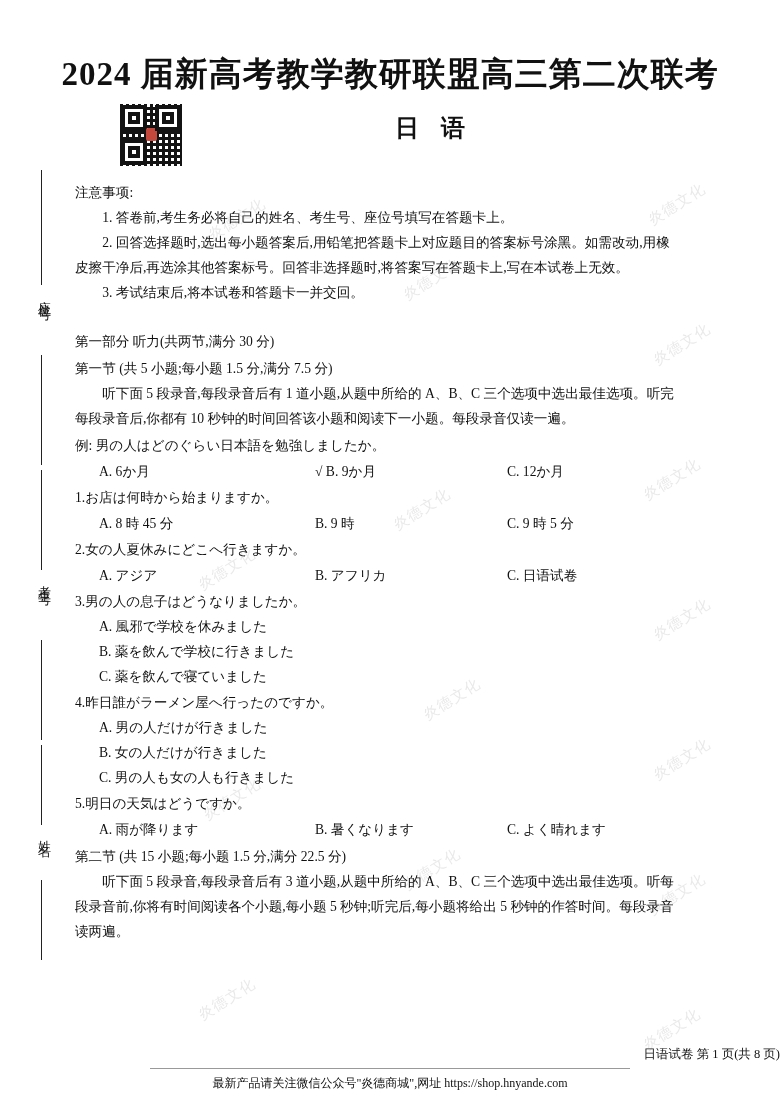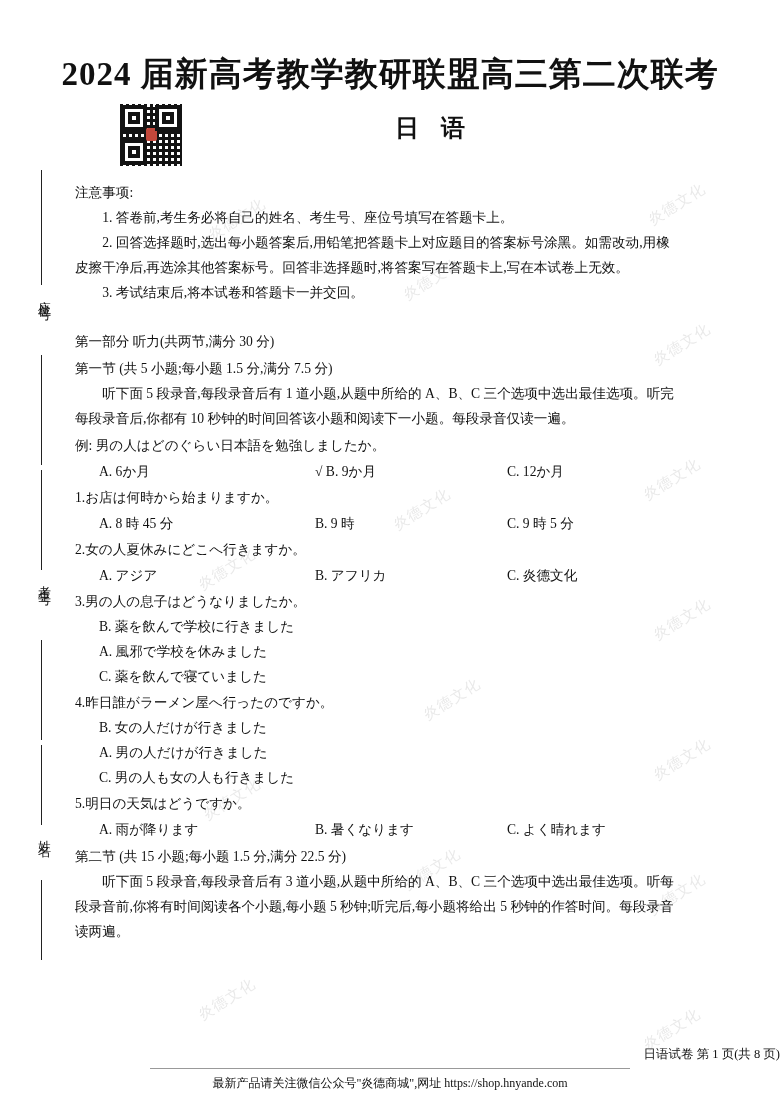--- a/index.html
+++ b/index.html
@@ -245,35 +245,35 @@
       <span class="o2">B. 9 時</span>
       <span class="o3">C. 9 時 5 分</span>
     </div>
 
     <p class="q">
       <span>2.</span><span>女の人夏休みにどこへ行きますか。</span>
     </p>
     <div class="opts">
       <span class="o1">A. アジア</span>
       <span class="o2">B. アフリカ</span>
-      <span class="o3">C. 炎德文化</span>
+      <span class="o3">C. 日语试卷</span>
     </div>
 
     <p class="q">
       <span>3.</span><span>男の人の息子はどうなりましたか。</span>
     </p>
+    <p class="opt-line">A. 風邪で学校を休みました</p>
     <p class="opt-line">B. 薬を飲んで学校に行きました</p>
-    <p class="opt-line">A. 風邪で学校を休みました</p>
     <p class="opt-line">C. 薬を飲んで寝ていました</p>
 
     <p class="q">
       <span>4.</span><span>昨日誰がラーメン屋へ行ったのですか。</span>
     </p>
+    <p class="opt-line">A. 男の人だけが行きました</p>
     <p class="opt-line">B. 女の人だけが行きました</p>
-    <p class="opt-line">A. 男の人だけが行きました</p>
     <p class="opt-line">C. 男の人も女の人も行きました</p>
 
     <p class="q">
       <span>5.</span><span>明日の天気はどうですか。</span>
     </p>
     <div class="opts">
       <span class="o1">A. 雨が降ります</span>
       <span class="o2">B. 暑くなります</span>
       <span class="o3">C. よく晴れます</span>
     </div>

